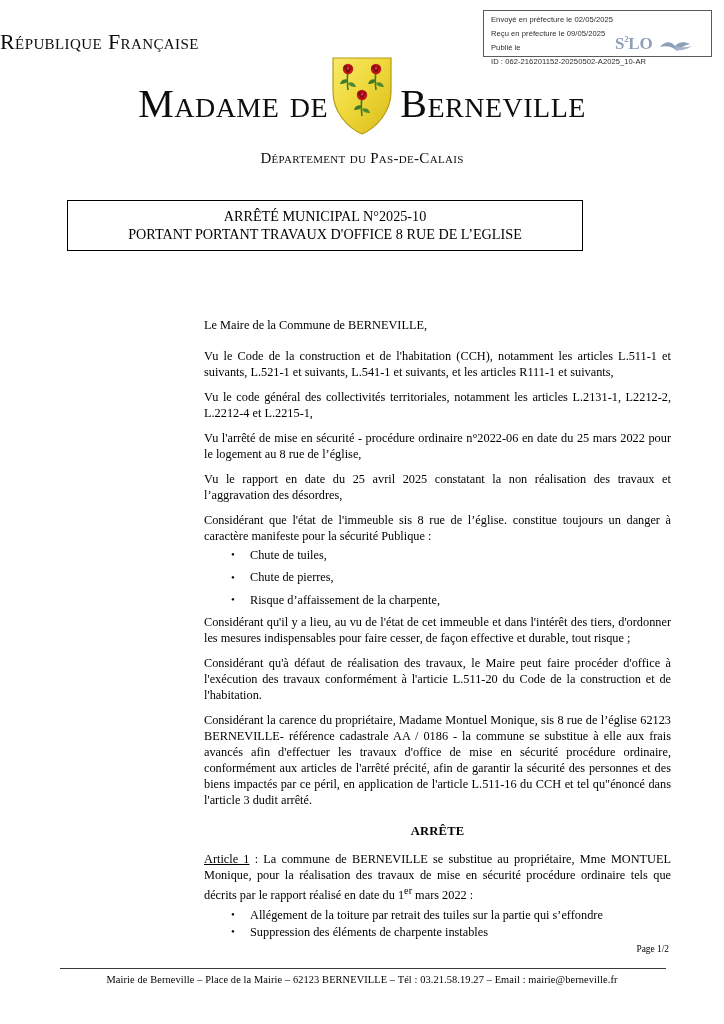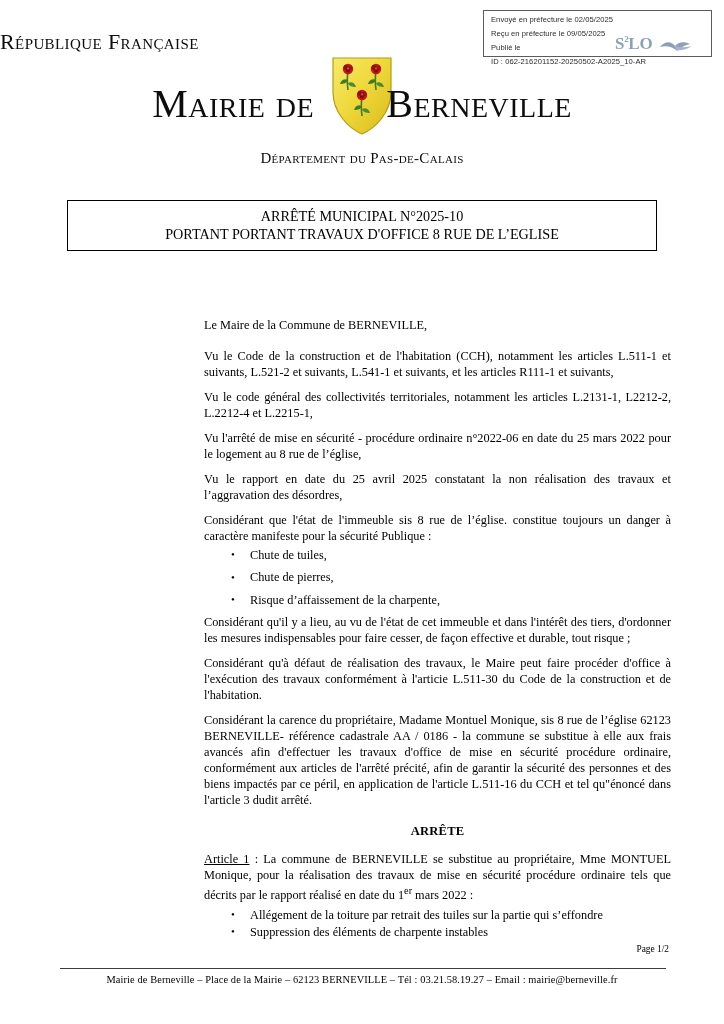--- a/index.html
+++ b/index.html
@@ -106,21 +106,21 @@
     font-variant: small-caps;
     letter-spacing: 0.3px;
     color: #0d0d0d;
   }
 
   
   .title-box {
     position: absolute;
     left: 67px;
     top: 200px;
-    width: 590px;
+    width: 516px;
     border: 1.6px solid #000000;
     box-sizing: border-box;
     padding: 6px 6px 7px 6px;
     text-align: center;
     font-size: 14.2px;
     line-height: 1.28;
   }
 
   
   .body-col {
@@ -245,48 +245,48 @@
     <g transform="translate(46,12)">
         <use href="#rose"></use>
       </g>
     <g transform="translate(32,38)">
         <use href="#rose"></use>
       </g>
   </svg>
 </div>
 
 <div class="mairie-line">
-  <span>Mairie de</span><span class="gap"></span><span>Berneville</span>
+  <span>Madame de</span><span class="gap"></span><span>Berneville</span>
 </div>
 
 <div class="departement">Département du Pas-de-Calais</div>
 
 <div class="title-box">
   <div>ARRÊTÉ MUNICIPAL N°2025-10</div>
   <div>PORTANT PORTANT TRAVAUX D'OFFICE 8 RUE DE L’EGLISE</div>
 </div>
 
 <div class="body-col">
 
   <p style="margin-bottom:15px;">Le Maire de la Commune de BERNEVILLE,</p>
 
-  <p>Vu le Code de la construction et de l'habitation (CCH), notamment les articles L.511-1 et suivants, L.521-2 et suivants, L.541-1 et suivants, et les articles R111-1 et suivants,</p>
+  <p>Vu le Code de la construction et de l'habitation (CCH), notamment les articles L.511-1 et suivants, L.521-1 et suivants, L.541-1 et suivants, et les articles R111-1 et suivants,</p>
   <p>Vu le code général des collectivités territoriales, notamment les articles L.2131-1, L2212-2, L.2212-4 et L.2215-1,</p>
   <p>Vu l'arrêté de mise en sécurité - procédure ordinaire n°2022-06 en date du 25 mars 2022 pour le logement au 8 rue de l’église,</p>
   <p>Vu le rapport en date du 25 avril 2025 constatant la non réalisation des travaux et l’aggravation des désordres,</p>
 
   <p class="nospace">Considérant que l'état de l'immeuble sis 8 rue de l’église. constitue toujours un danger à caractère manifeste pour la sécurité Publique :</p>
   <ul class="bullets">
     <li>Chute de tuiles,</li>
     <li>Chute de pierres,</li>
     <li>Risque d’affaissement de la charpente,</li>
   </ul>
 
   <p>Considérant qu'il y a lieu, au vu de l'état de cet immeuble et dans l'intérêt des tiers, d'ordonner les mesures indispensables pour faire cesser, de façon effective et durable, tout risque ;</p>
-  <p>Considérant qu'à défaut de réalisation des travaux, le Maire peut faire procéder d'office à l'exécution des travaux conformément à l'articie L.511-30 du Code de la construction et de l'habitation.</p>
+  <p>Considérant qu'à défaut de réalisation des travaux, le Maire peut faire procéder d'office à l'exécution des travaux conformément à l'articie L.511-20 du Code de la construction et de l'habitation.</p>
   <p>Considérant la carence du propriétaire, Madame Montuel Monique, sis 8 rue de l’église 62123 BERNEVILLE- référence cadastrale AA / 0186 - la commune se substitue à elle aux frais avancés afin d'effectuer les travaux d'office de mise en sécurité procédure ordinaire, conformément aux articles de l'arrêté précité, afin de garantir la sécurité des personnes et des biens impactés par ce péril, en application de l'article L.511-16 du CCH et tel qu"énoncé dans l'article 3 dudit arrêté.</p>
 
   <div class="arrete-head">ARRÊTE</div>
 
   <p class="nospace"><span class="u">Article 1</span><span> : La commune de BERNEVILLE se substitue au propriétaire, Mme MONTUEL Monique, pour la réalisation des travaux de mise en sécurité procédure ordinaire tels que décrits par le rapport réalisé en date du 1</span><sup>er</sup><span> mars 2022 :</span></p>
 
   <ul class="bullets tight-list">
     <li>Allégement de la toiture par retrait des tuiles sur la partie qui s’effondre</li>
     <li>Suppression des éléments de charpente instables</li>
   </ul>

